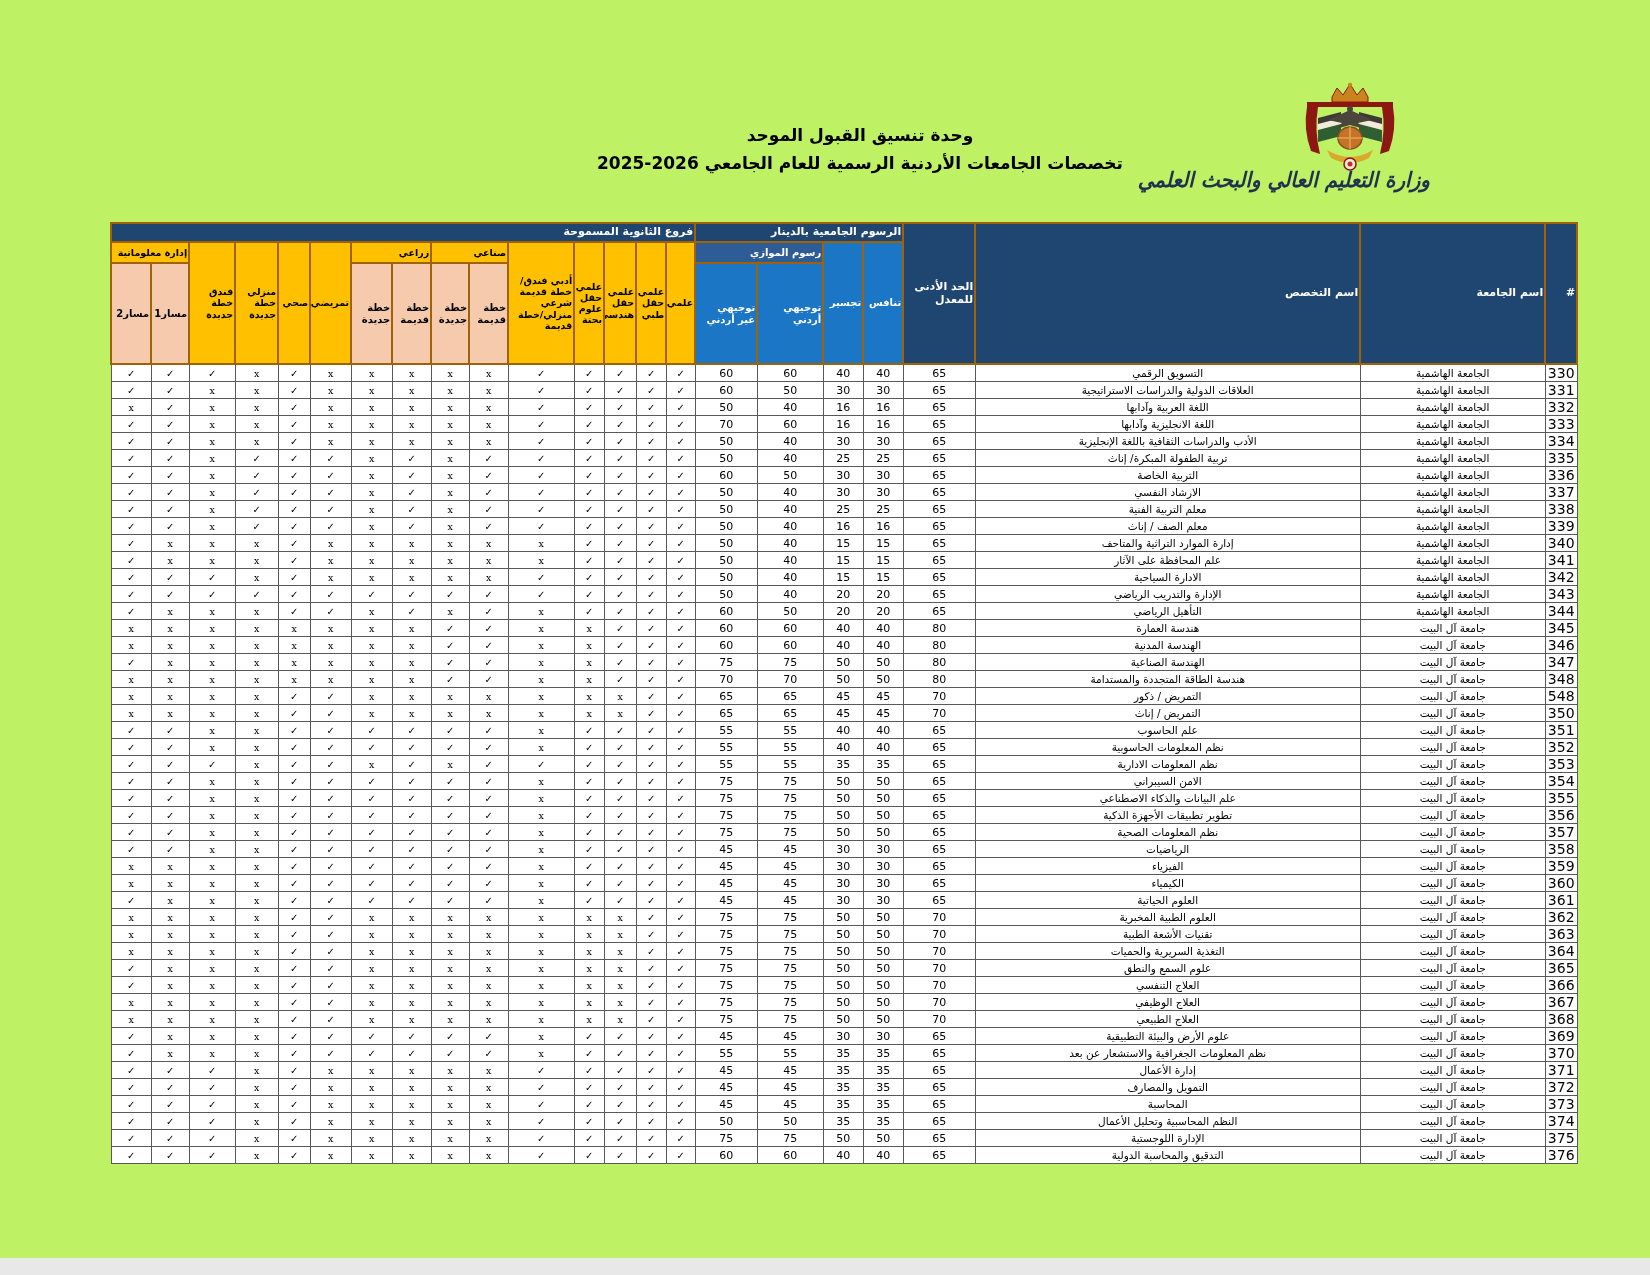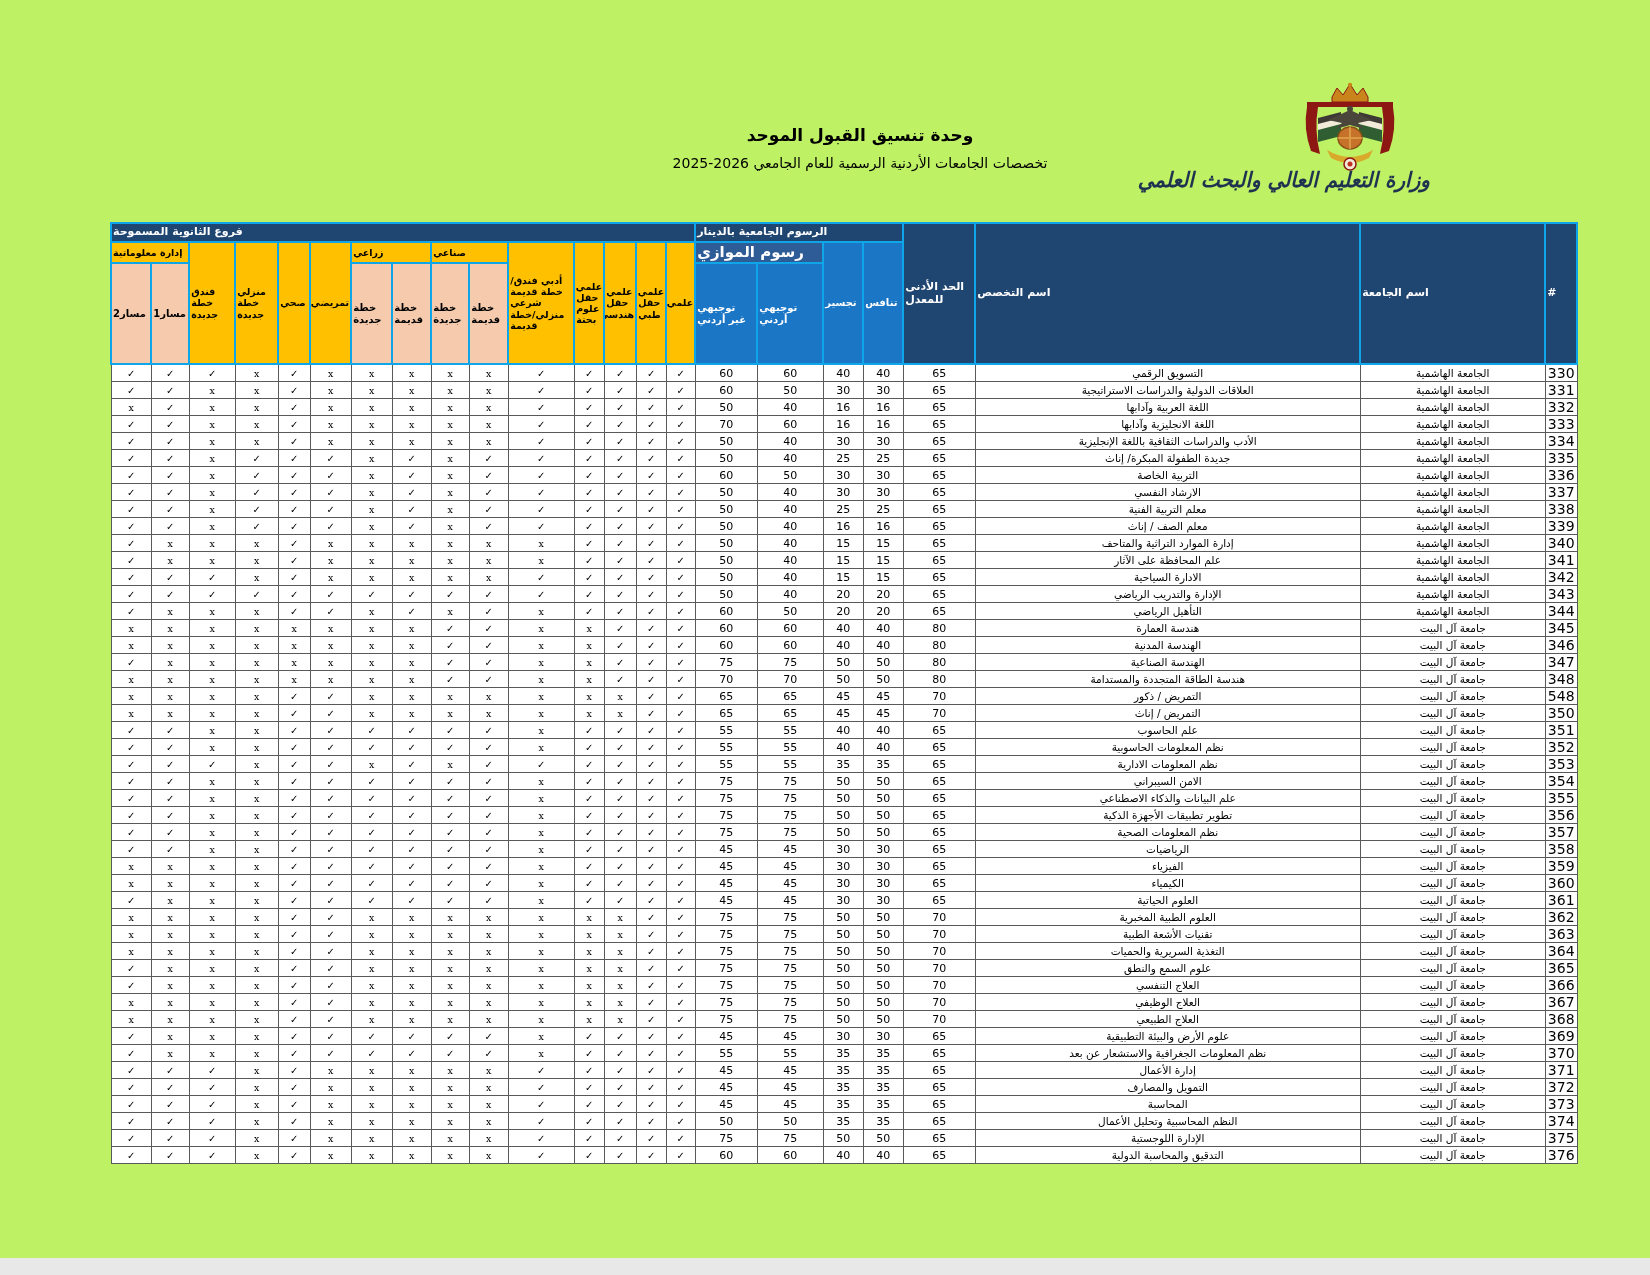--- a/index.html
+++ b/index.html
@@ -7,36 +7,36 @@
     --branch_yellow:#FFC000; --branch_peach:#F6CBAD;
     --logo_red:#8C1713; --logo_gold:#C89B2A; --calligraphy_navy:#1F3250;
   }
   *{box-sizing:border-box;margin:0;padding:0}
   html,body{background:#e8e8e8;font-family:"DejaVu Sans","Liberation Sans",sans-serif}
   #page{position:relative;width:1650px;height:1258px;background:#bef264;overflow:hidden}
 
   
   #title-block{position:absolute;left:460px;top:122px;width:800px;text-align:center;direction:rtl;color:#000}
   #title-block .t1{font-size:17px;font-weight:bold;line-height:26px}
-  #title-block .t2{font-size:14px;font-weight:normal;line-height:30px}
+  #title-block .t2{font-size:17px;font-weight:bold;line-height:30px}
 
   #logo{position:absolute;left:1180px;top:76px;width:260px;height:130px}
   #logo svg{position:absolute;left:105px;top:4px}
   #calligraphy{position:absolute;left:0;top:92px;width:250px;text-align:center;direction:rtl;
     color:var(--calligraphy_navy);font-size:20px;font-weight:bold;font-style:italic;
     letter-spacing:-1px;white-space:nowrap;transform:scaleY(1.05)}
 
   
   #uni-table{position:absolute;left:110px;top:222px;width:1466px;border-collapse:collapse;
     table-layout:fixed;direction:rtl;border:1px solid #222}
-  #uni-table th{border:2px solid #0ea5e9;font-weight:bold;text-align:left;vertical-align:middle;
+  #uni-table th{border:2px solid #a16207;font-weight:bold;text-align:right;vertical-align:middle;
     padding:0 1px;line-height:1.18;overflow:hidden}
   .hr-a{height:19px}.hr-b{height:21px}.hr-c{height:101px}
   th.dark{background:var(--header_dark);color:#fff;font-size:11px}
-  th.mid{background:var(--header_mid);color:#fff;font-size:15px}
+  th.mid{background:var(--header_mid);color:#fff;font-size:10px}
   th.bright{background:var(--header_bright);color:#fff;font-size:10px}
   th.yellow{background:var(--branch_yellow);color:#000;font-size:9.5px}
   th.peach{background:var(--branch_peach);color:#000;font-size:10px}
 
   #uni-table td{border:1px solid #595959;border-top-color:#8c8c8c;height:15.7px;padding:0 2px;
     text-align:center;vertical-align:middle;background:#fff;color:#000;white-space:nowrap;overflow:hidden}
   td.c-num{font-size:14px;padding:0 1px}
   td.c-uni{font-size:10.5px;text-align:right;direction:rtl}
   td.c-major{font-size:10.5px;text-align:right;direction:rtl}
   td.c-val{font-size:11px}
@@ -270,21 +270,21 @@
           <td class="mk no">x</td>
           <td class="mk ok">✓</td>
           <td class="mk no">x</td>
           <td class="mk no">x</td>
           <td class="mk ok">✓</td>
           <td class="mk ok">✓</td>
         </tr>
         <tr>
           <td class="c-num">335</td>
           <td class="c-uni">الجامعة الهاشمية</td>
-          <td class="c-major">جديدة الطفولة المبكرة/ إناث</td>
+          <td class="c-major">تربية الطفولة المبكرة/ إناث</td>
           <td class="c-val">65</td>
           <td class="c-val">25</td>
           <td class="c-val">25</td>
           <td class="c-val">40</td>
           <td class="c-val">50</td>
           <td class="mk ok">✓</td>
           <td class="mk ok">✓</td>
           <td class="mk ok">✓</td>
           <td class="mk ok">✓</td>
           <td class="mk ok">✓</td>

